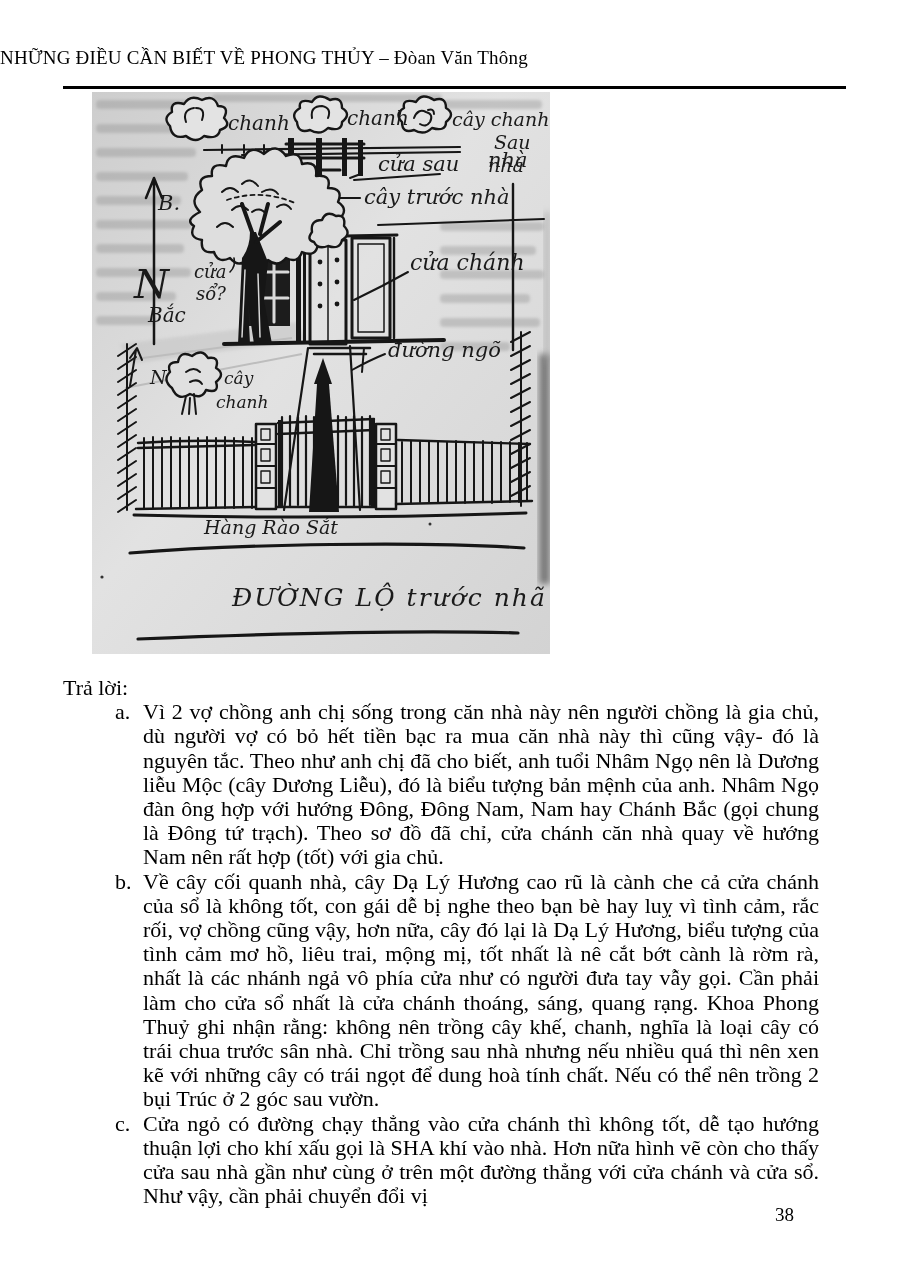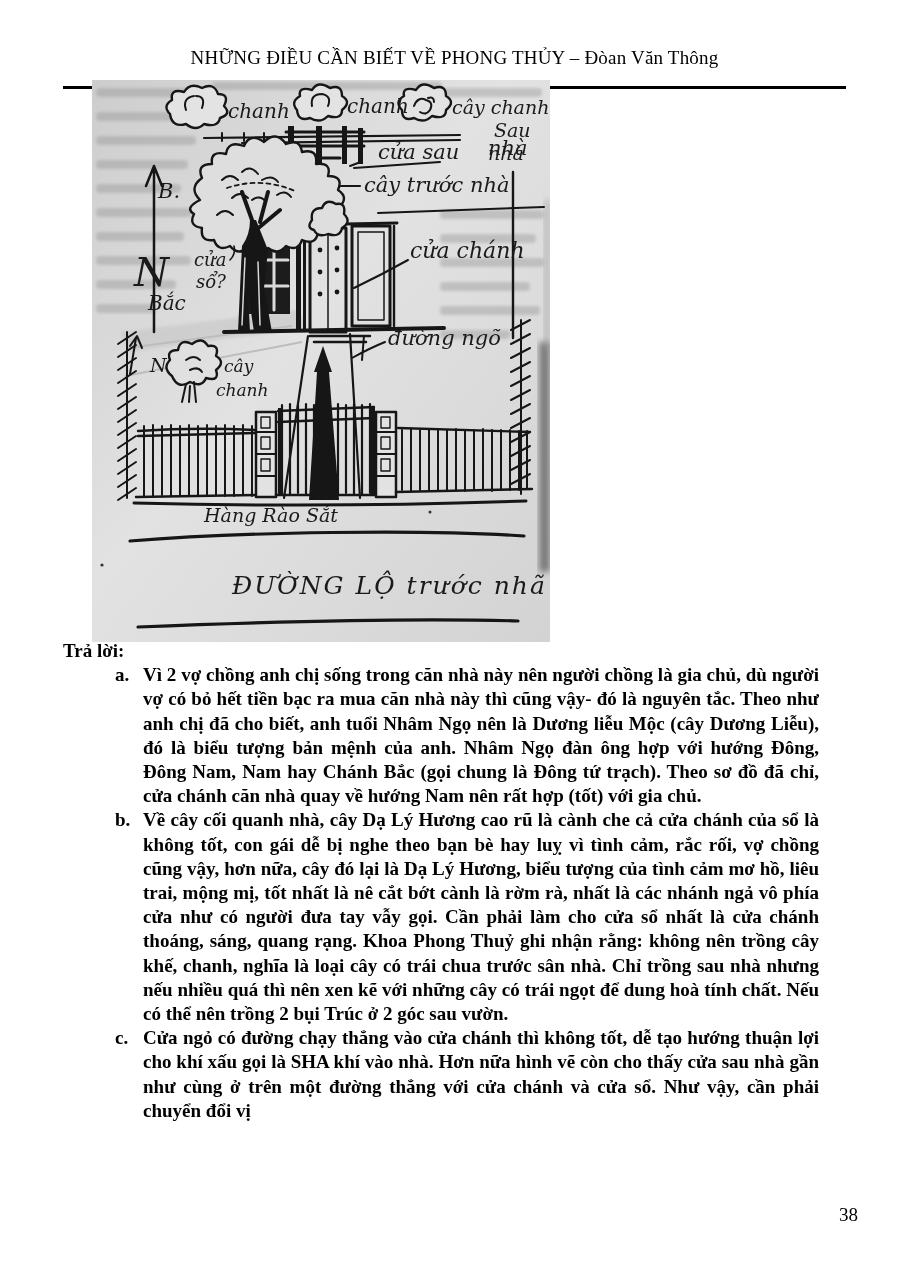--- a/index.html
+++ b/index.html
@@ -2,35 +2,35 @@
 <html><head>
 <meta charset="utf-8">
 <style>
   html,body{margin:0;padding:0;}
   body{
     width:909px;height:1286px;background:#ffffff;position:relative;
     font-family:"Liberation Serif","DejaVu Serif",serif;color:#000;
     overflow:hidden;
   }
   .header-title{
-    position:absolute;top:47px;left:0;width:100%;text-align:center;
+    position:absolute;top:47px;left:0;width:100%;text-align:left;
     font-size:19px;letter-spacing:.2px;white-space:nowrap;
   }
   .header-rule{position:absolute;top:86px;left:63px;width:783px;height:3px;background:#000;}
-  .figure{position:absolute;left:92px;top:80px;width:382px;height:562px;}
+  .figure{position:absolute;left:92px;top:92px;width:382px;height:562px;}
   .figure svg{display:block;}
   .content{
-    position:absolute;left:63px;top:639px;width:783px;
-    font-size:19px;line-height:24.2px;text-align:justify;font-weight:bold;
+    position:absolute;left:63px;top:676px;width:783px;
+    font-size:22px;line-height:24.2px;text-align:justify;
   }
   .content p{margin:0;}
   .reply{text-align:left;}
   .item{position:relative;padding-left:80px;padding-right:27px;}
   .item .marker{position:absolute;left:52px;top:0;}
-  .page-number{position:absolute;left:839px;top:1204px;font-size:19px;}
+  .page-number{position:absolute;left:775px;top:1204px;font-size:19px;}
   
   .hw{font-family:"DejaVu Serif",serif;font-style:italic;fill:#1a1a1a;}
 </style>
 </head>
 <body>
 
 <div class="header-title">NHỮNG ĐIỀU CẦN BIẾT VỀ PHONG THỦY – Đòan Văn Thông</div>
 <div class="header-rule"></div>
 
 <div class="figure">

